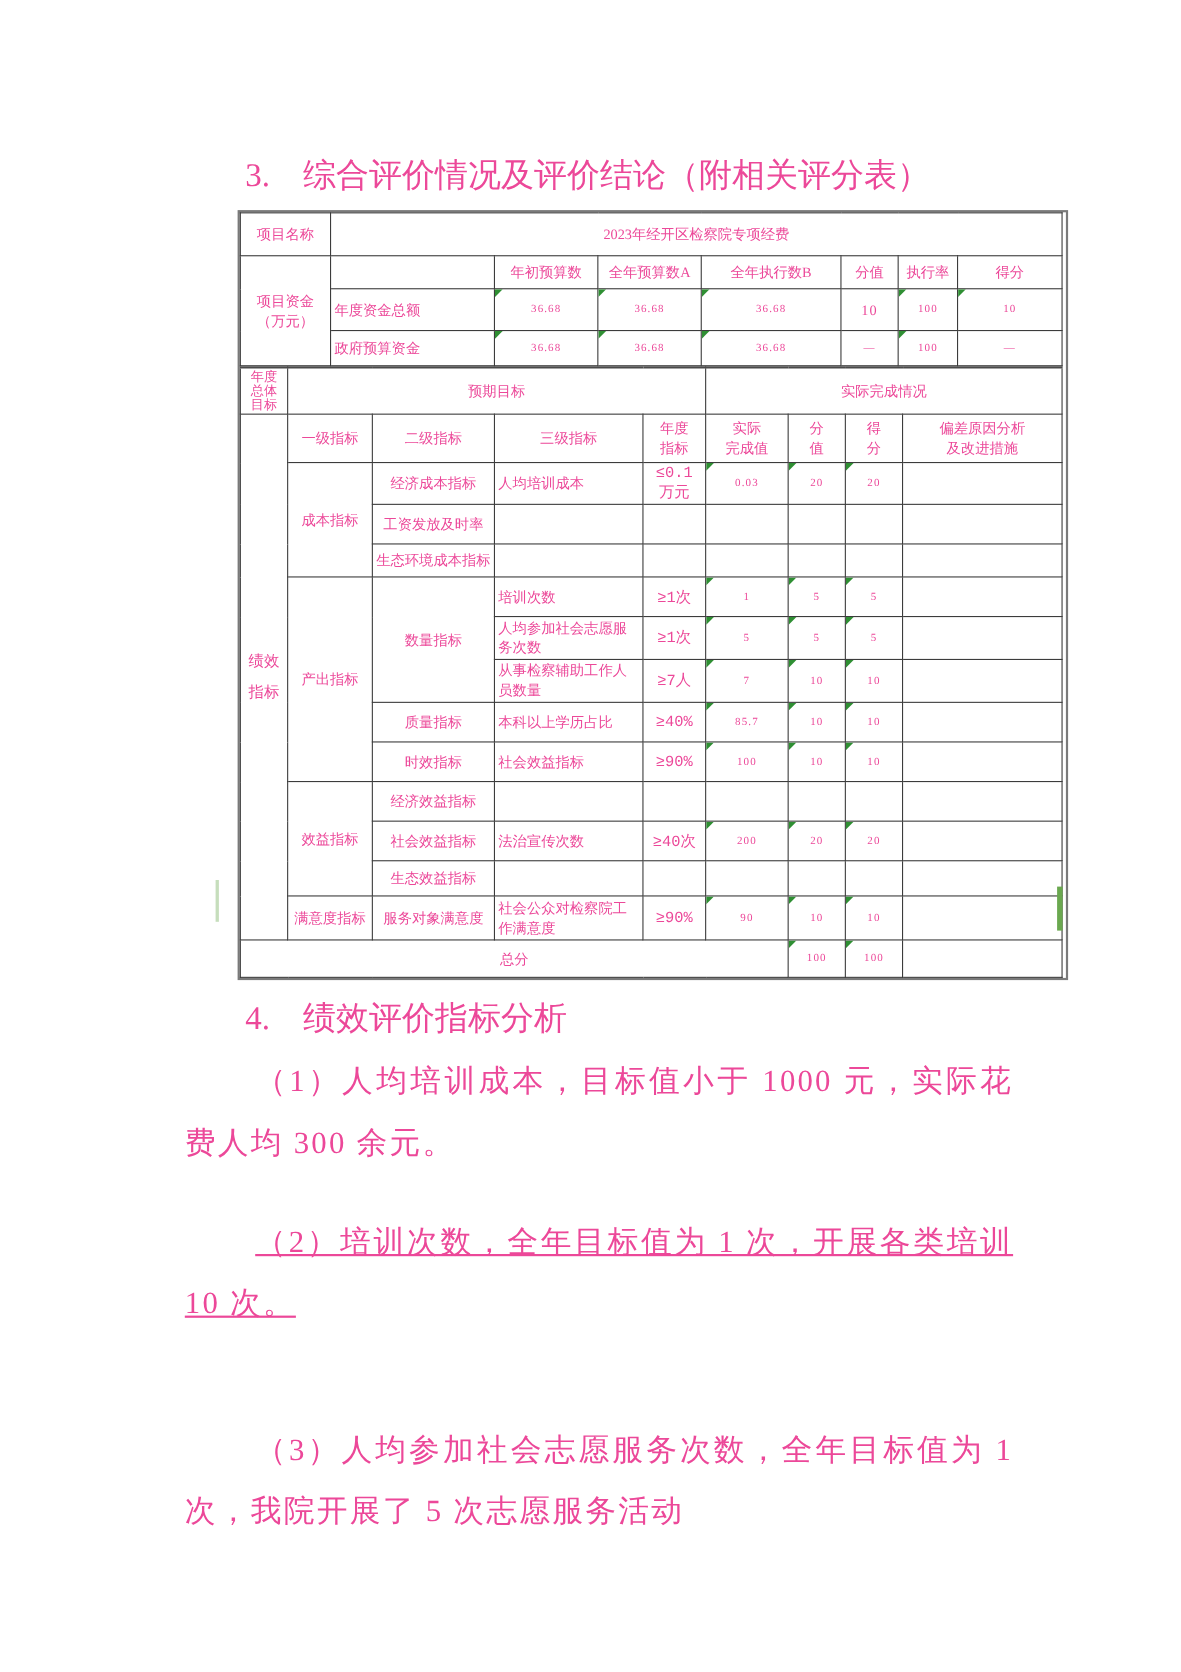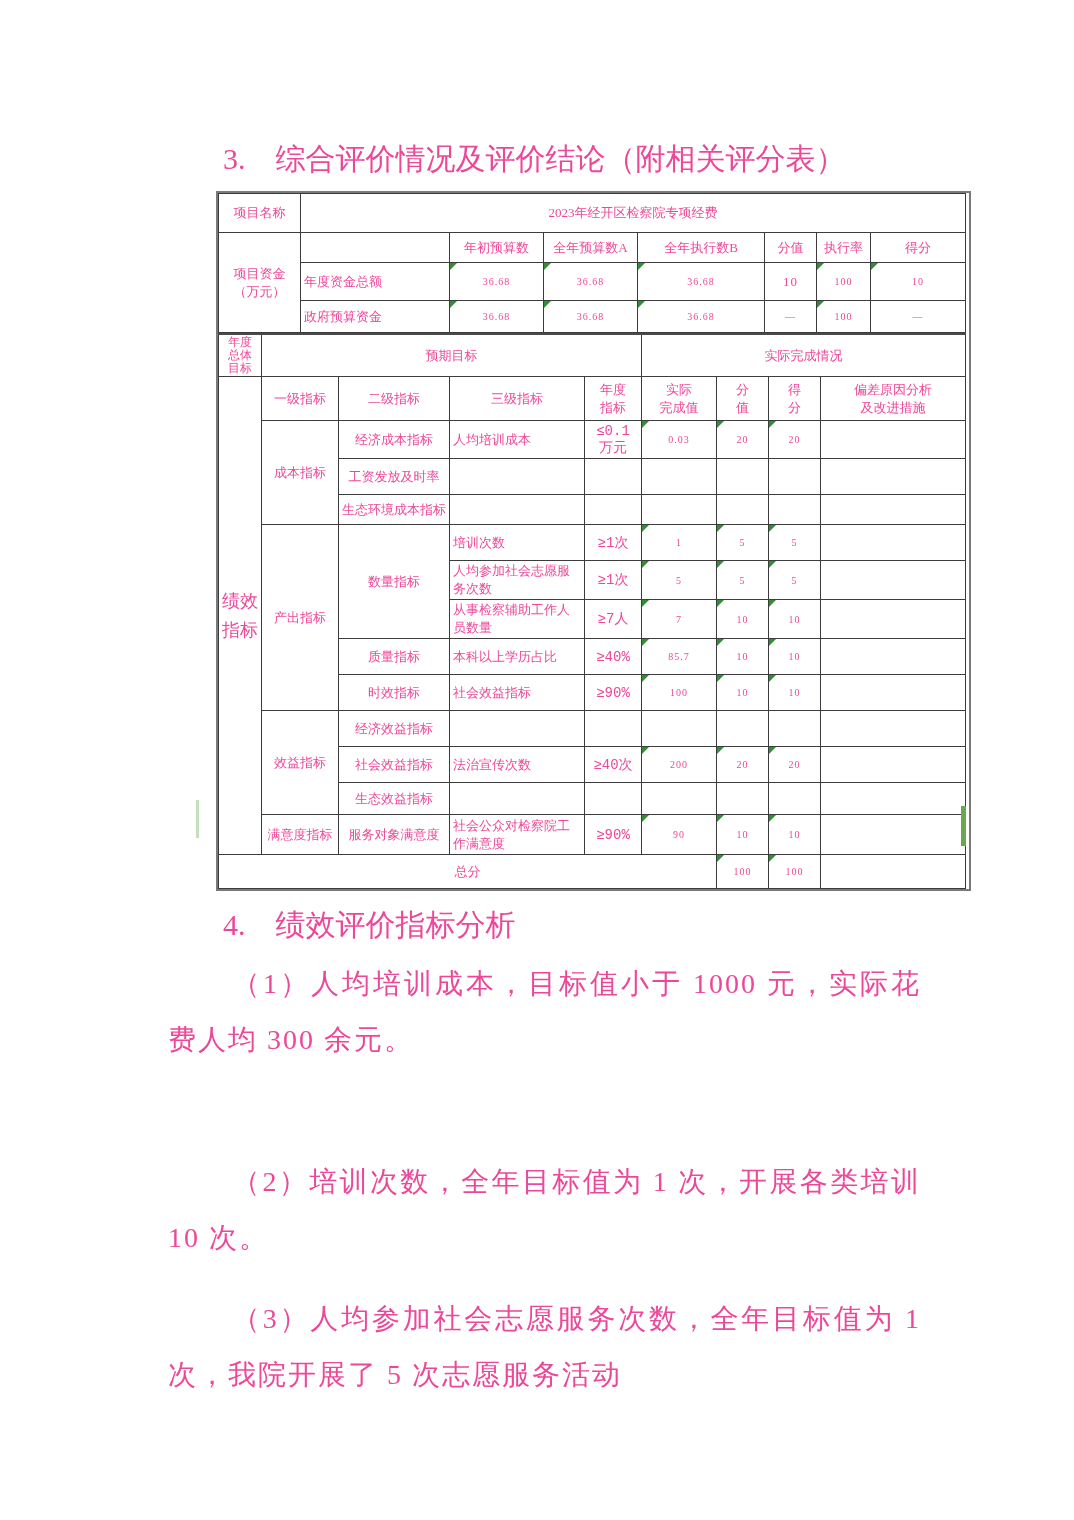--- a/index.html
+++ b/index.html
@@ -7,37 +7,37 @@
         font-family:"Liberation Serif","DejaVu Serif",serif;color:#ec4899;}
 
   
   .h3{position:absolute;left:223px;top:139px;font-size:30px;white-space:nowrap;}
   .h4{position:absolute;left:223px;top:905px;font-size:30px;white-space:nowrap;}
   .hnum{display:inline-block;margin-right:30px;}
 
   
   .para{position:absolute;left:168px;width:753px;font-size:28px;line-height:56px;
         text-align:justify;text-indent:64px;letter-spacing:2px;}
-  .p1{top:956px;} .p2{top:1154px;} .p3{top:1291px;}
+  .p1{top:956px;} .p2{top:1102px;text-decoration:underline;} .p3{top:1291px;}
 
   .footer{position:absolute;top:1400px;left:0;width:1074px;text-align:center;
           font-size:26px;letter-spacing:3px;}
 
   
   .tables{position:absolute;left:216px;top:191px;width:751px;border:2px solid #7a7a7a;background:#fff;}
   table{border-collapse:collapse;table-layout:fixed;width:747px;}
   td{border:1px solid #3c3c3c;font-size:13px;text-align:center;vertical-align:middle;
      padding:1px 2px;overflow:hidden;font-family:"Liberation Serif","DejaVu Serif",serif;}
   #tblB{border-top:2px solid #4a4a4a;border-radius:30px;}
   .num{font-size:10px;letter-spacing:1px;}
   .left{text-align:left;padding-left:3px;margin-top:12px;}
   .ml{white-space:pre-line;}
   .tgt{font-size:14px;font-family:Liberation Mono, monospace;}
   .goal{font-size:12px;line-height:13px;vertical-align:top;padding:1px 0;}
-  .vert{word-break:break-all;line-height:29px;padding:0 2px;font-size:18px;}
+  .vert{word-break:break-all;line-height:29px;padding:0 2px;font-size:14px;}
 
   
   .mk{position:relative;}
   .mk::before{content:"";position:absolute;top:0;left:0;width:0;height:0;
               border-top:7px solid #2f8f33;border-right:7px solid transparent;}
 
   
   .sel-right{position:absolute;left:961px;top:806px;width:5px;height:40px;background:#6aa84f;}
   .sel-left{position:absolute;left:196px;top:800px;width:3px;height:38px;background:rgba(106,168,79,.38);}
 </style>

